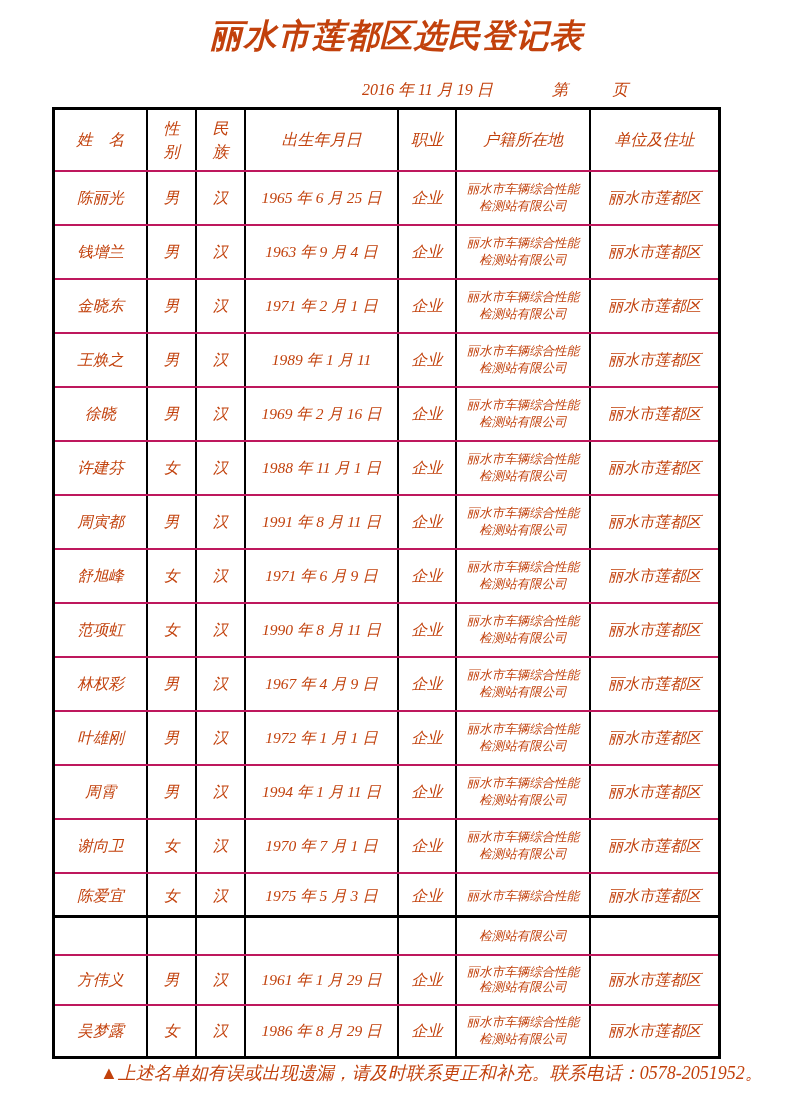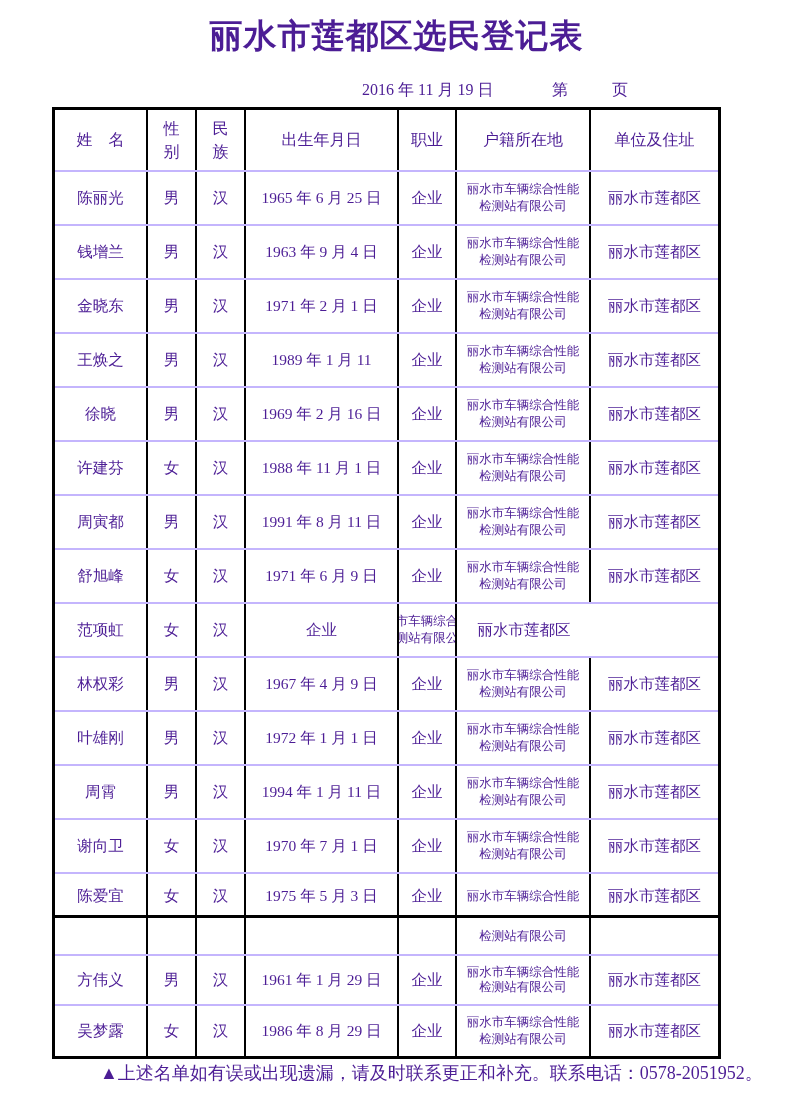--- a/index.html
+++ b/index.html
@@ -1,22 +1,23 @@
 <!DOCTYPE html>
 <html><head>
 <meta charset="utf-8">
 <style>
   html,body { margin:0; padding:0; background:#fff; }
   .page {
     position:relative;
     width:793px; height:1099px;
     background:#fff;
-    color:#4c1d95;
+    color:#c2410c;
     font-family:"Liberation Serif", serif;
     overflow:hidden;
+    font-style:italic;
   }
   .title {
     position:absolute; top:14px; left:0; width:100%;
     text-align:center;
     font-size:33px; font-weight:bold;
     letter-spacing:1px;
     font-family:"Liberation Serif", serif;
     margin:0;
   }
   .subheader {
@@ -38,21 +39,21 @@
     border:3px solid #000;
     box-sizing:border-box;
     background:#fff;
   }
   #table1 { top:107px; }
   #table2 { top:915px; }
 
   .row {
     display:grid;
     grid-template-columns:93px 49px 49px 153px 58px 134px 127px;
-    border-bottom:2px solid #c4b5fd;
+    border-bottom:2px solid #be185d;
     box-sizing:border-box;
   }
   .table .row:last-child { border-bottom:none; }
   .r-head   { height:62px; }
   .r-full   { height:54px; }
   #table2 .r-full { height:50px; }
   .r-single { height:45px; }
   .r-cont   { height:38px; }
 
   .cell {
@@ -203,20 +204,21 @@
         <div class="cell c-unit">
           <div class="unit-line">丽水市车辆综合性能</div>
           <div class="unit-line">检测站有限公司</div>
         </div>
         <div class="cell c-residence">丽水市莲都区</div>
       </div>
       <div class="row r-full">
         <div class="cell c-name">范项虹</div>
         <div class="cell c-gender">女</div>
         <div class="cell c-ethnicity">汉</div>
+        <div class="cell c-birth">1990 年 8 月 11 日</div>
         <div class="cell c-occupation">企业</div>
         <div class="cell c-unit">
           <div class="unit-line">丽水市车辆综合性能</div>
           <div class="unit-line">检测站有限公司</div>
         </div>
         <div class="cell c-residence">丽水市莲都区</div>
       </div>
       <div class="row r-full">
         <div class="cell c-name">林权彩</div>
         <div class="cell c-gender">男</div>

